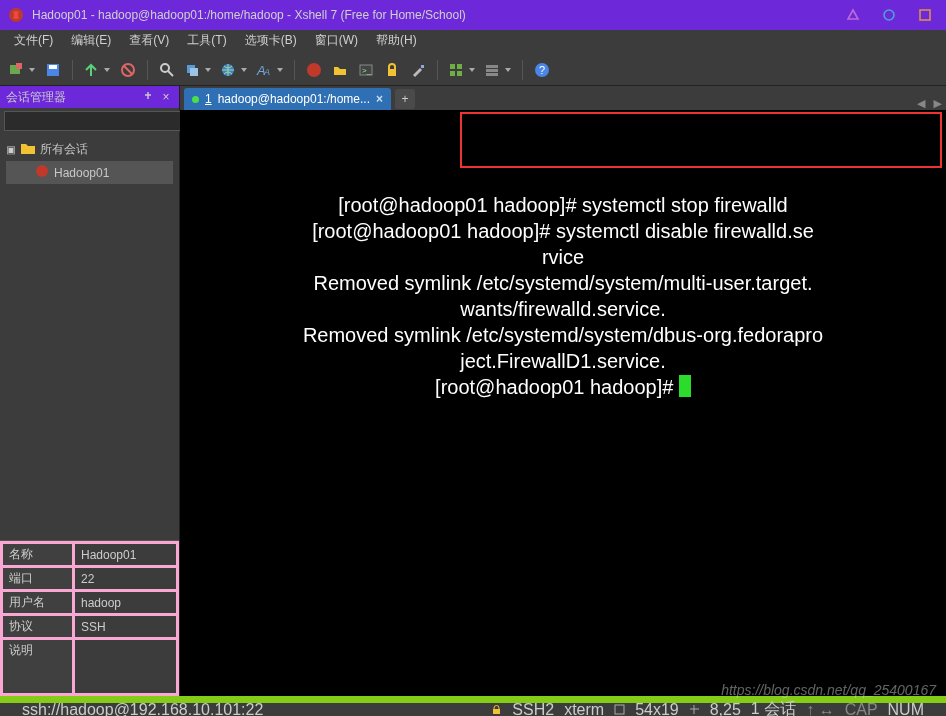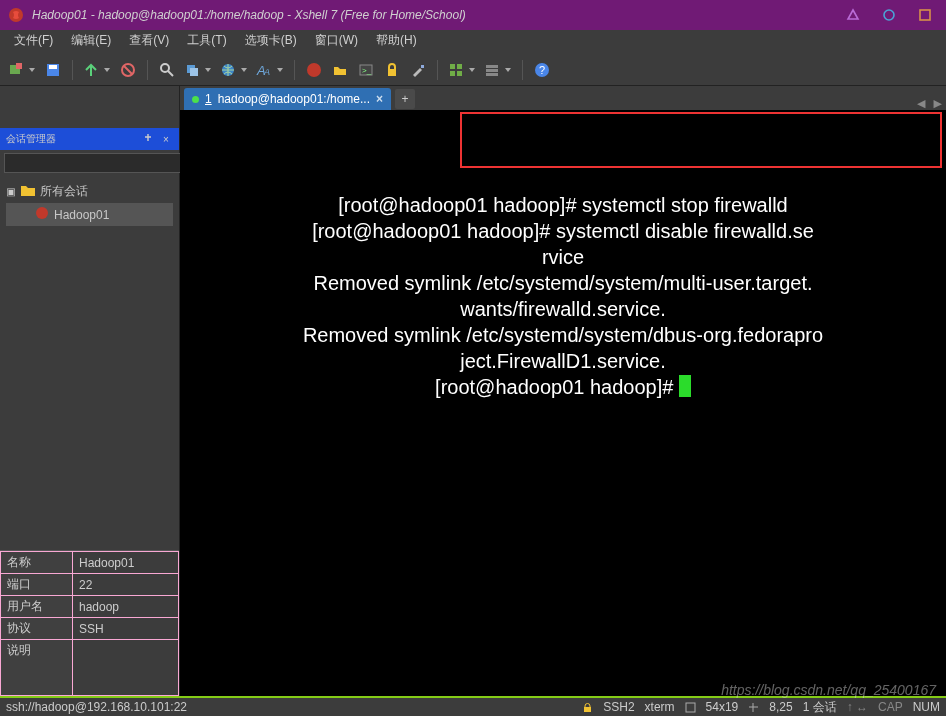--- a/index.html
+++ b/index.html
@@ -1,19 +1,19 @@
 <!DOCTYPE html>
 <html><head>
 <meta charset="utf-8">
 <style>
   * { margin: 0; padding: 0; box-sizing: border-box; font-family: "Microsoft YaHei", "Segoe UI", Tahoma, sans-serif; }
   body { width: 946px; height: 716px; background: #3a3a3a; color: #c8c8c8; font-size: 12px; overflow: hidden; position: relative; }
 
   
-  .titlebar { height: 30px; background: #701a75; display: flex; align-items: center; padding: 0 8px; font-style: italic; }
+  .titlebar { height: 30px; background: #6d28d9; display: flex; align-items: center; padding: 0 8px; }
   .titlebar .logo { width: 16px; height: 16px; margin-right: 8px; }
   .titlebar .title { color: #d0d0d0; font-size: 12px; flex: 1; }
   .titlebar .winctl { display: flex; gap: 22px; align-items: center; padding-right: 6px; }
   .winctl span svg { display:block; }
 
   
   .menubar { height: 24px; background: #3c3c3c; display: flex; align-items: flex-start; padding: 0 6px; gap: 2px; }
   .menubar .menuitem { padding: 2px 8px; color: #d0d0d0; cursor: default; }
 
   
@@ -21,53 +21,53 @@
   .tbtn { width: 22px; height: 22px; display: flex; align-items: center; justify-content: center; border-radius: 2px; }
   .tbtn.drop { width: 32px; justify-content: flex-start; padding-left:2px; position:relative; }
   .tbtn.drop::after { content:""; position:absolute; right:3px; top:9px; border-left:3px solid transparent; border-right:3px solid transparent; border-top:4px solid #aaa; }
   .tsep { width: 1px; height: 20px; background: #555; margin: 0 4px; }
 
   
   .main { display: flex; height: calc(100% - 30px - 24px - 32px - 20px); }
 
   
   .sidebar { width: 180px; background: #3c3c3c; border-right: 1px solid #222; display: flex; flex-direction: column; }
-  .sidehdr { height: 22px; background: #1d4ed8; display: flex; align-items: center; padding: 0 6px; font-size: 10px; color: #ccc; margin-top: 42px; }
+  .sidehdr { height: 22px; background: #6d28d9; display: flex; align-items: center; padding: 0 6px; font-size: 12px; color: #ccc; }
   .sidehdr .spacer { flex: 1; }
   .sidehdr .pin, .sidehdr .close { width: 14px; height: 14px; margin-left: 4px; display:flex; align-items:center; justify-content:center; }
   .searchrow { height: 26px; display: flex; align-items: center; padding: 2px 4px; gap: 4px; }
   .searchrow input { flex: 1; height: 20px; background: #2b2b2b; border: 1px solid #555; color: #ccc; padding: 0 4px; }
   .searchrow .sicon { width: 18px; height: 18px; display:flex; align-items:center; justify-content:center; }
   .tree { flex: 1; padding: 4px 6px; overflow: auto; }
   .tree .folder { display: flex; align-items: center; gap: 4px; padding: 2px 0; }
   .tree .folder .tw { width:10px; text-align:center; color:#ccc; font-size:10px; }
   .tree .session { display: flex; align-items: center; gap: 4px; padding: 2px 0 2px 28px; }
   .tree .session.sel { background: #555; }
   .props { border-top: 1px solid #555; }
   .props table { width: 100%; border-collapse: collapse; }
-  .props td { border: 1px solid #f9a8d4; padding: 2px 6px; font-size: 12px; color: #ccc; height: 20px; margin-left: 40px; }
+  .props td { border: 3px solid #f9a8d4; padding: 2px 6px; font-size: 12px; color: #ccc; height: 20px; margin-left: 40px; }
   .props td.k { width: 72px; background: #404040; }
   .props .desc { height: 56px; vertical-align: top; }
 
   
   .termwrap { flex: 1; display: flex; flex-direction: column; background: #2b2b2b; min-width: 0; }
   .tabstrip { height: 24px; background: #3c3c3c; display: flex; align-items: flex-end; padding-left: 4px; }
   .tab { height: 22px; background: #2f6fb3; color: #fff; display: flex; align-items: center; padding: 0 8px; font-size: 12px; border-top-left-radius: 3px; border-top-right-radius: 3px; max-width: 220px; gap:6px; }
   .tab .dot { width:7px; height:7px; border-radius:50%; background:#4be04b; }
   .tab .x { color:#cde; font-weight:bold; }
   .addtab { width: 20px; height: 20px; background: #4a4a4a; color: #ccc; display: flex; align-items: center; justify-content: center; margin-left: 4px; border-radius:2px; margin-bottom:1px; }
   .tabstrip .navspacer { flex:1; }
   .tabstrip .navarr { color:#888; padding:0 4px; font-size:11px; }
 
   .terminal { flex: 1; background: #000; color: #fff; font-family: "Consolas", "Courier New", monospace; font-size: 20px; line-height: 26px; padding: 4px 6px; position: relative; overflow: hidden; white-space: pre; text-align: center; }
   .terminal .redbox { position: absolute; border: 2px solid #e33; }
   .terminal .cursor { display:inline-block; width:12px; height:22px; background:#2bdc2b; vertical-align: -3px; }
 
   
-  .statusbar { height: 20px; background: #3c3c3c; border-top: 2px solid #84cc16; display: flex; align-items: center; font-size: 12px; color: #ccc; padding: 0 6px; gap: 10px; }
+  .statusbar { height: 20px; background: #3c3c3c; border-top: 7px solid #84cc16; display: flex; align-items: center; font-size: 16px; color: #ccc; padding: 0 22px; gap: 10px; }
   .statusbar .seg { display:flex; align-items:center; gap:4px; }
   .statusbar .spacer { flex:1; }
   .statusbar .dim { color:#888; }
 
   .watermark { position:absolute; right:10px; bottom:18px; color:rgba(220,220,220,0.45); font-size:14px; font-family: Arial, sans-serif; pointer-events:none;font-style:italic; }
 
   
   .ic { width:16px; height:16px; display:inline-block; }
 </style>
 </head>

